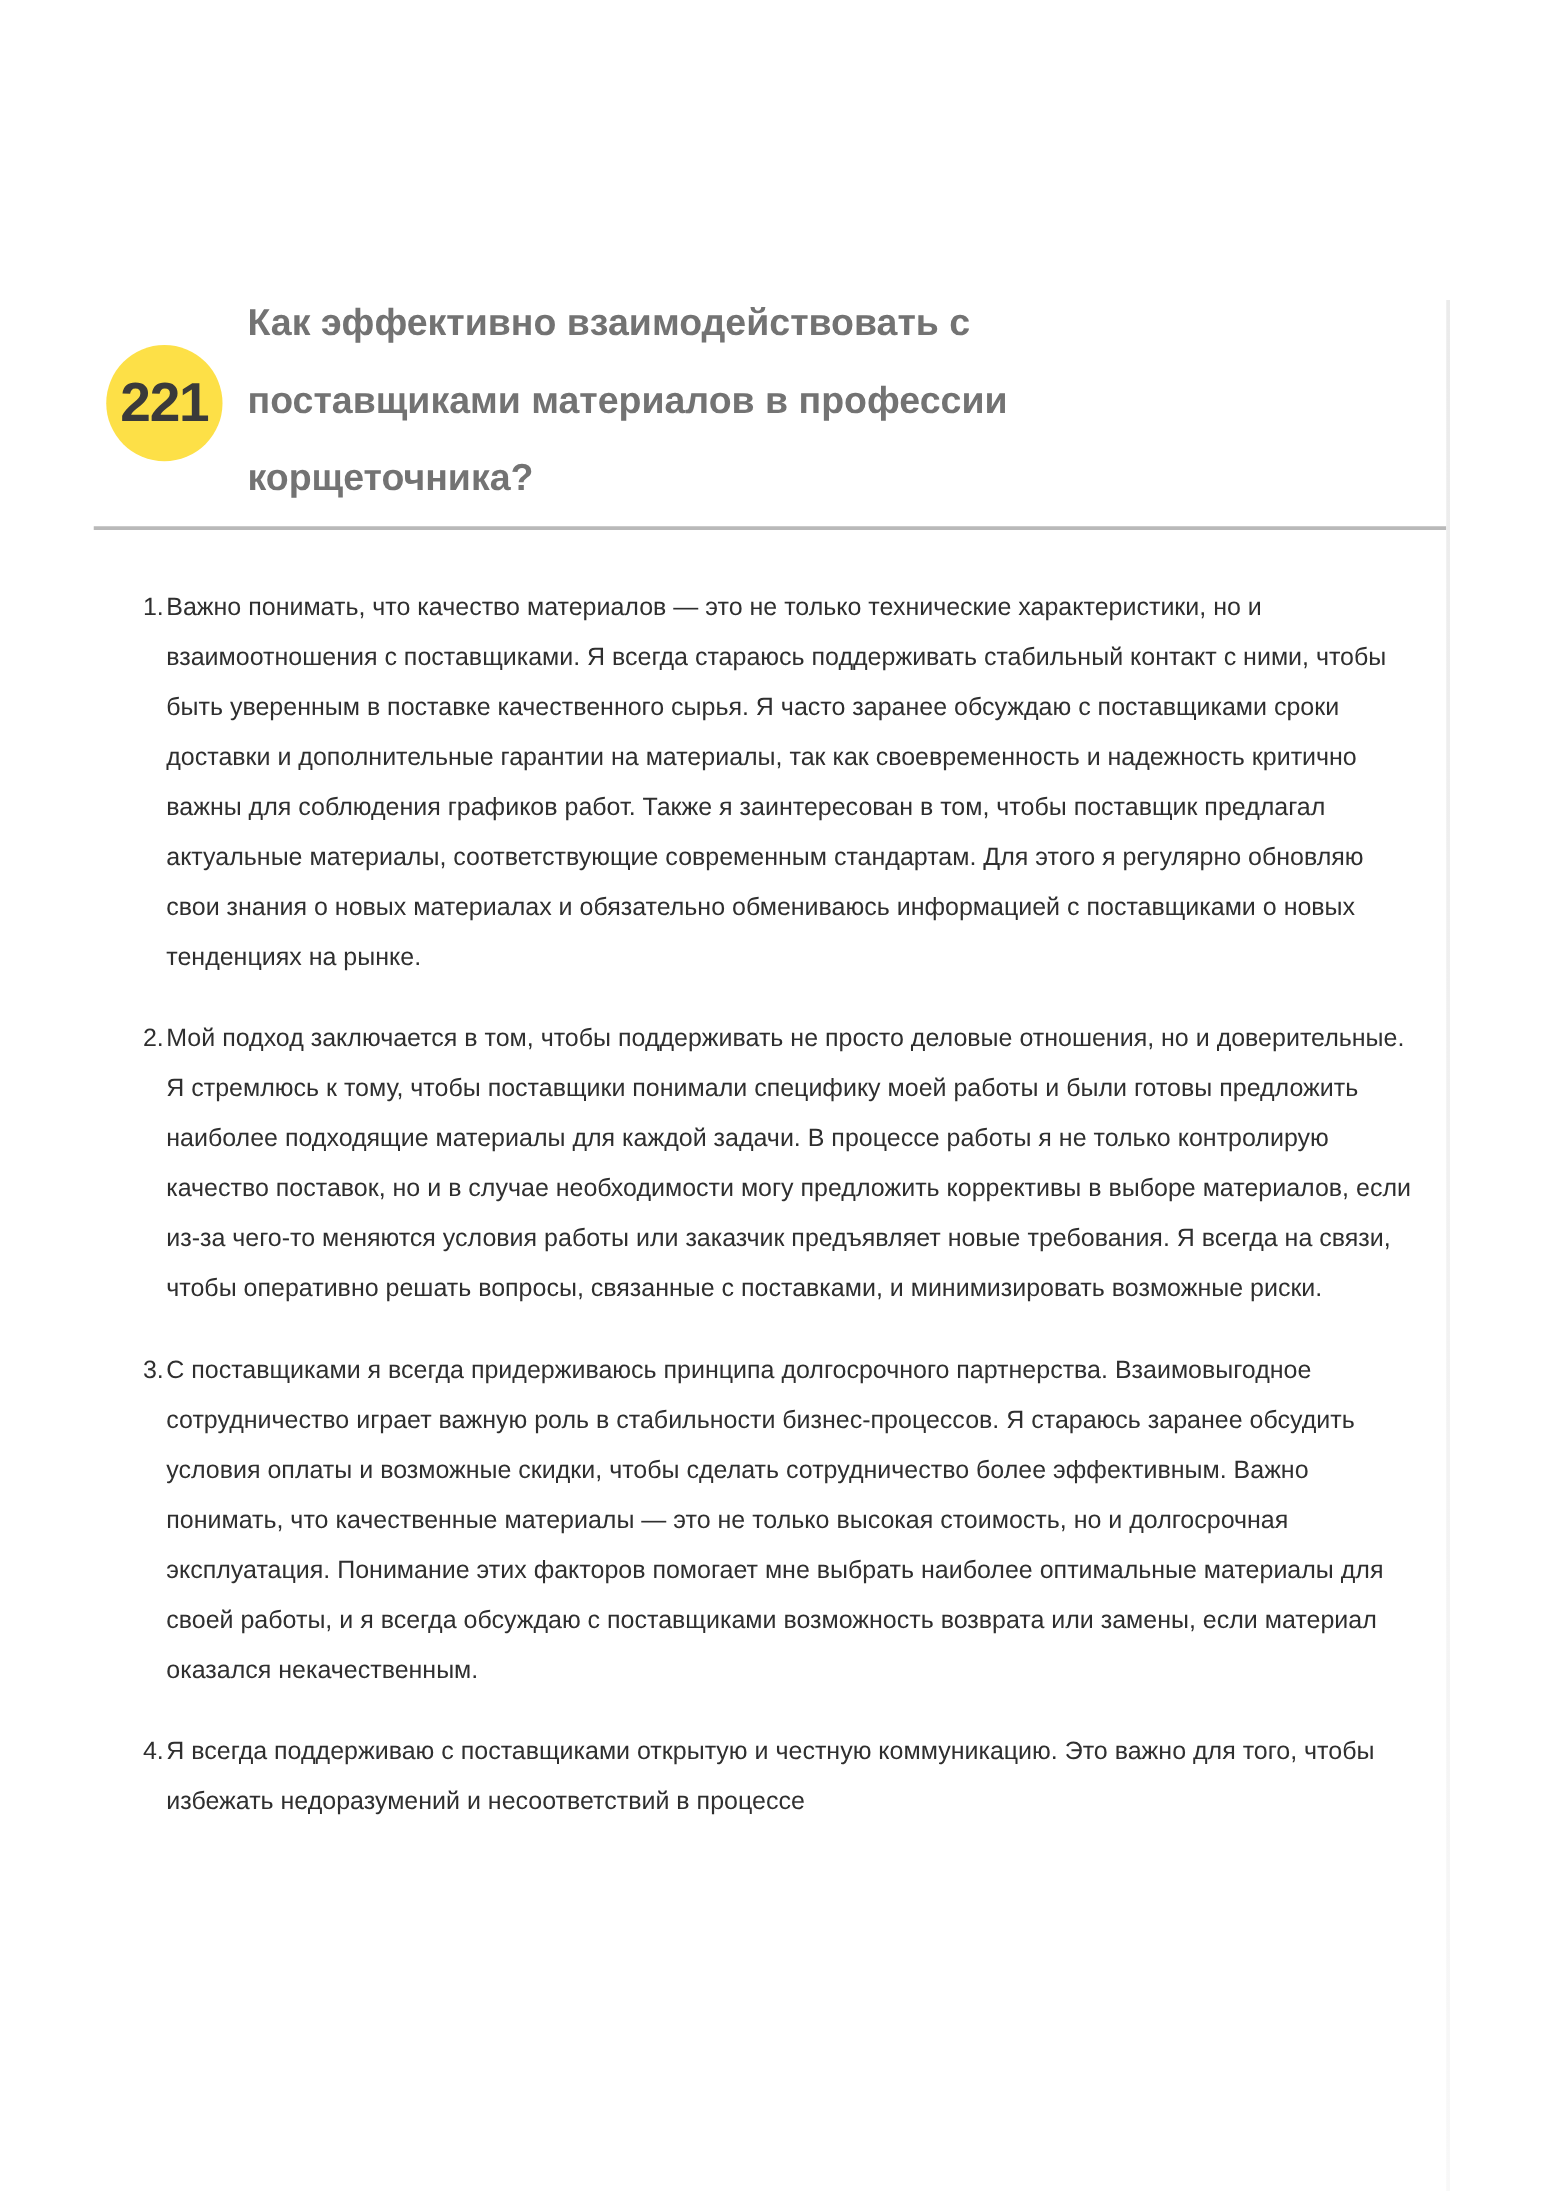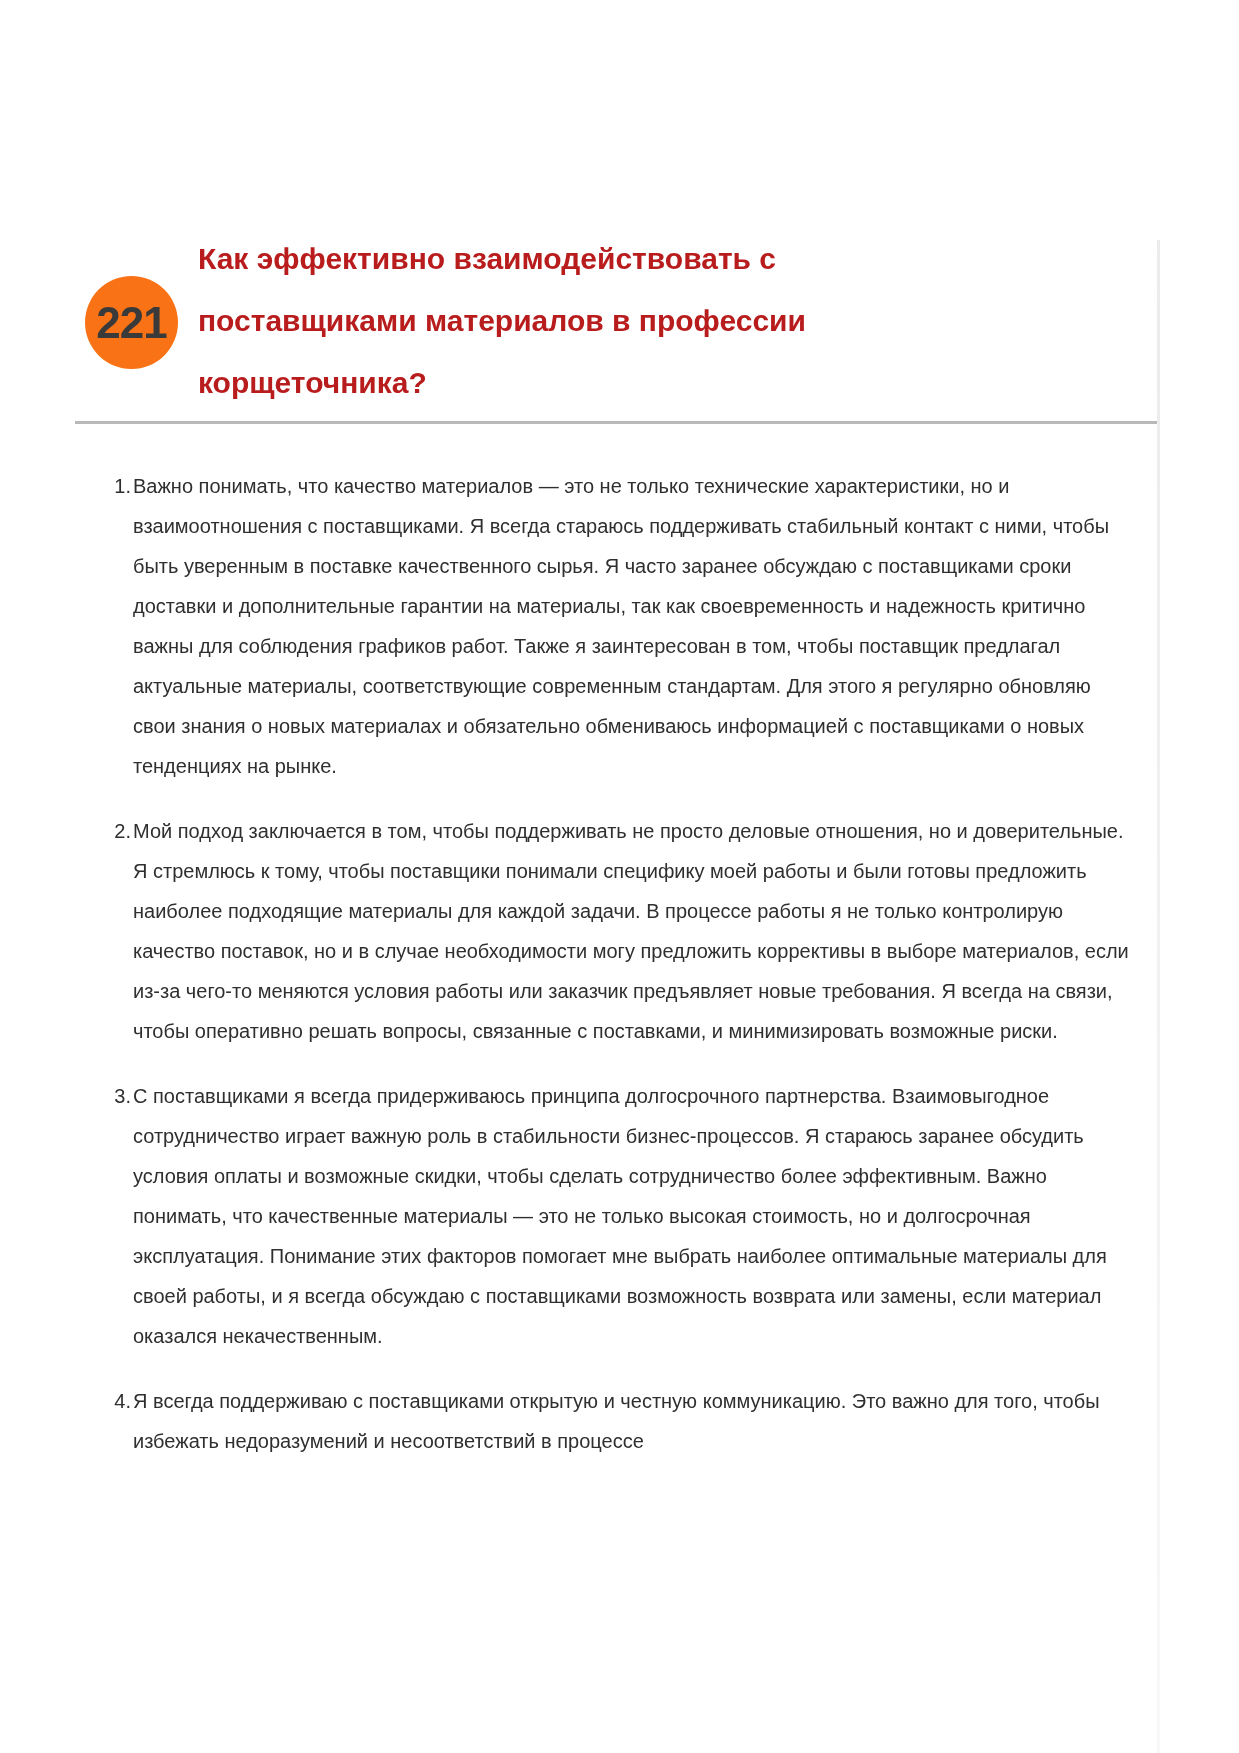--- a/index.html
+++ b/index.html
@@ -15,21 +15,21 @@
   }
 
   
   .badge {
     position: absolute;
     left: 85px;
     top: 276px;
     width: 93px;
     height: 93px;
     border-radius: 50%;
-    background: #f97316;
+    background: #fde047;
     display: flex;
     align-items: center;
     justify-content: center;
   }
   .badge-number {
     font-size: 44px;
     font-weight: 700;
     color: #3a3a3a;
     letter-spacing: -1px;
     line-height: 1;
@@ -37,21 +37,21 @@
 
   
   .question-title {
     position: absolute;
     left: 198px;
     top: 228px;
     width: 715px;
     font-size: 30px;
     font-weight: 700;
     line-height: 62px;
-    color: #b91c1c;
+    color: #737373;
   }
 
   
   .divider {
     position: absolute;
     left: 75px;
     top: 421px;
     width: 1082px;
     height: 3px;
     background: #b9b9b9;

